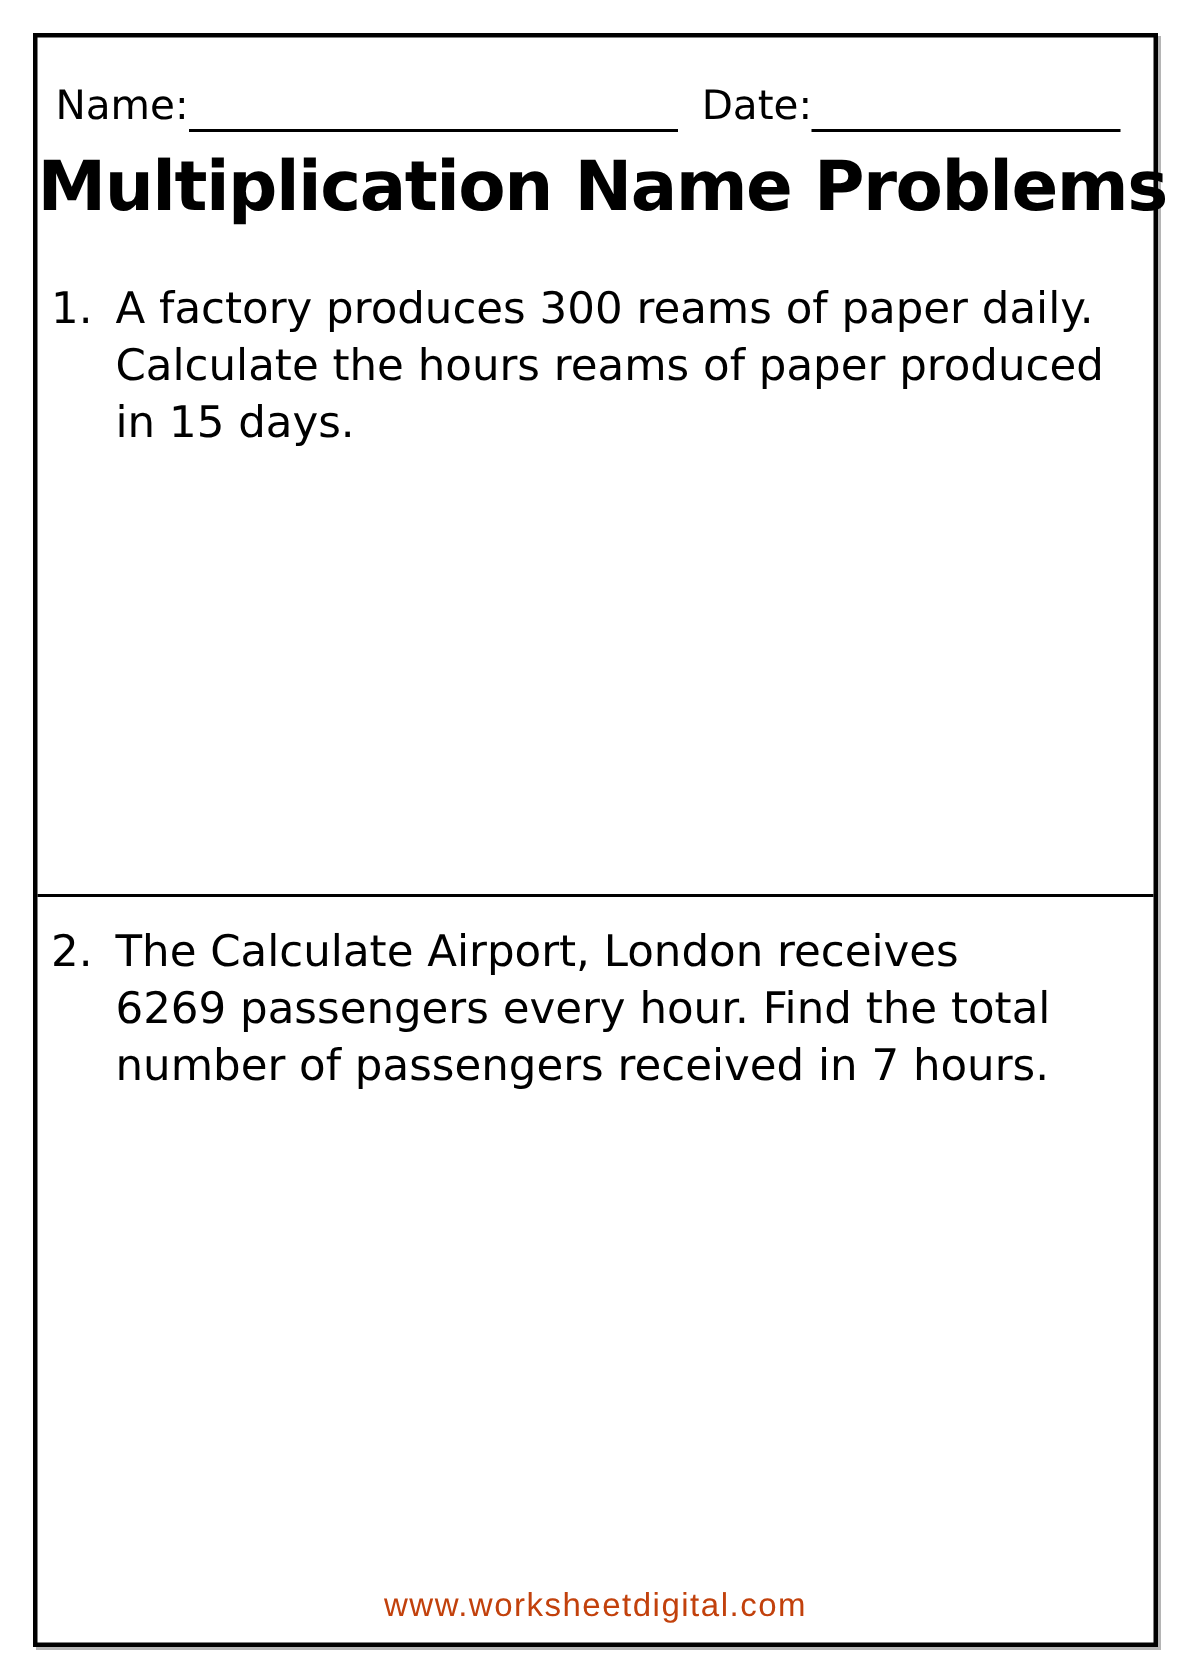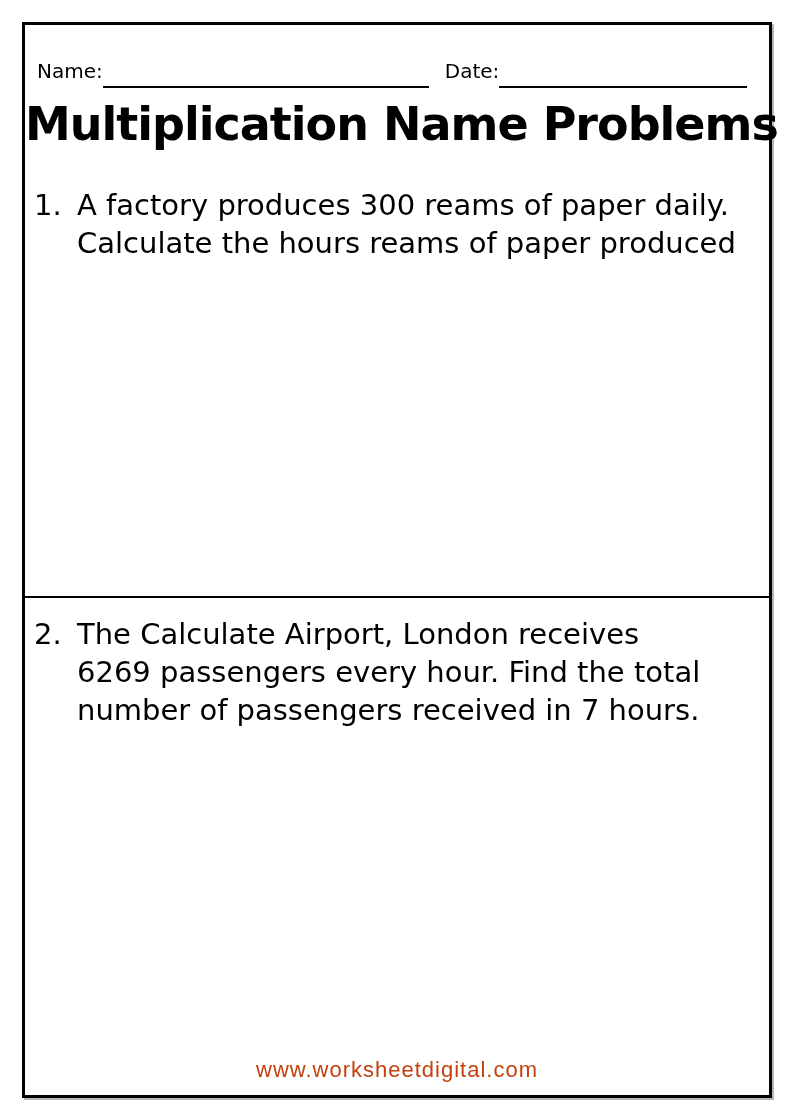--- a/index.html
+++ b/index.html
@@ -23,21 +23,21 @@
     display: flex;
     flex-direction: column;
     background: #ffffff;
   }
   
   .name-row {
     display: flex;
     align-items: flex-end;
     margin: 23px 22px 0 12px;
     height: 40px;
-    font-size: 20px;
+    font-size: 27px;
     line-height: 34px;
     white-space: nowrap;
   }
   .blank {
     border-bottom: 2px solid #000000;
     height: 34px;
     display: inline-block;
   }
   .blank.name-blank { width: 326px; }
   .blank.date-blank { flex: 1; }
@@ -109,20 +109,21 @@
       <span class="blank date-blank"></span>
     </div>
 
     <div class="title">Multiplication Name Problems</div>
 
     <div class="section section-1">
       <div class="problem-number">1.</div>
       <div class="problem-lines">
         <div class="problem-line">A factory produces 300 reams of paper daily.</div>
         <div class="problem-line">Calculate the hours reams of paper produced</div>
+        <div class="problem-line">in 15 days.</div>
       </div>
     </div>
 
     <div class="divider"></div>
 
     <div class="section section-2">
       <div class="problem-number">2.</div>
       <div class="problem-lines">
         <div class="problem-line">The Calculate Airport, London receives</div>
         <div class="problem-line">6269 passengers every hour. Find the total</div>

